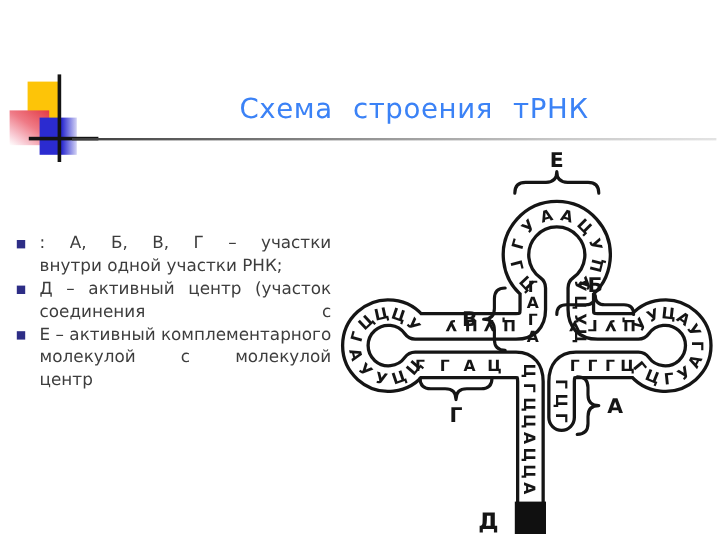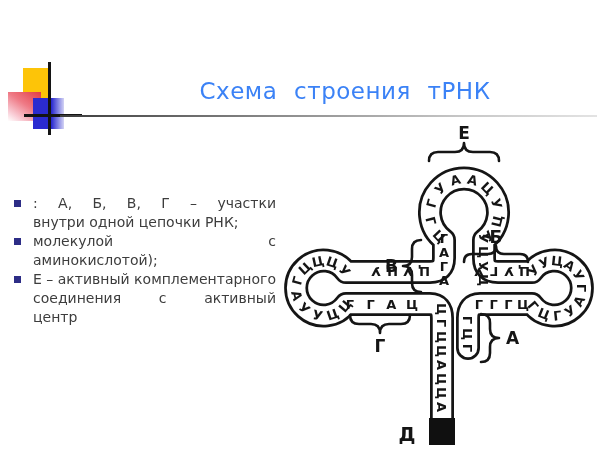--- a/index.html
+++ b/index.html
@@ -47,35 +47,35 @@
   <div class="hline-thick"></div>
   <div class="divider"></div>
 
   <h1 class="title">Схема  строения  тРНК</h1>
 
   <div class="bullets">
     <div class="bullet">
       <span class="marker"></span>
       <div class="btext">
         <div class="line">: А, Б, В, Г – участки</div>
-        <div class="line last">внутри одной цепочки РНК;</div>
+        <div class="line last">внутри одной участки РНК;</div>
       </div>
     </div>
     <div class="bullet">
       <span class="marker"></span>
       <div class="btext">
-        <div class="line">молекулой с</div>
-        <div class="line last">аминокислотой);</div>
+        <div class="line">Д – активный центр (участок</div>
+        <div class="line">соединения с</div>
       </div>
     </div>
     <div class="bullet">
       <span class="marker"></span>
       <div class="btext">
         <div class="line">Е – активный комплементарного</div>
-        <div class="line">соединения с активный</div>
+        <div class="line">молекулой с молекулой</div>
         <div class="line last">центр</div>
       </div>
     </div>
   </div>
 
   <svg width="600" height="450" viewBox="0 0 600 450">
 
     <path class="tube-outer" d="M468,348 V318 Q468,304 480,304 H532 A27.5,27.5 0 1 0 532,272 H498 Q484,272 484,258 V240 A34,34 0 1 0 444,240 V258 Q444,272 430,272 H346 A27.5,27.5 0 1 0 346,304 H430 Q442,304 442,318 V432"></path>
     <path class="tube-inner" d="M468,348 V318 Q468,304 480,304 H532 A27.5,27.5 0 1 0 532,272 H498 Q484,272 484,258 V240 A34,34 0 1 0 444,240 V258 Q444,272 430,272 H346 A27.5,27.5 0 1 0 346,304 H430 Q442,304 442,318 V432"></path>
 

